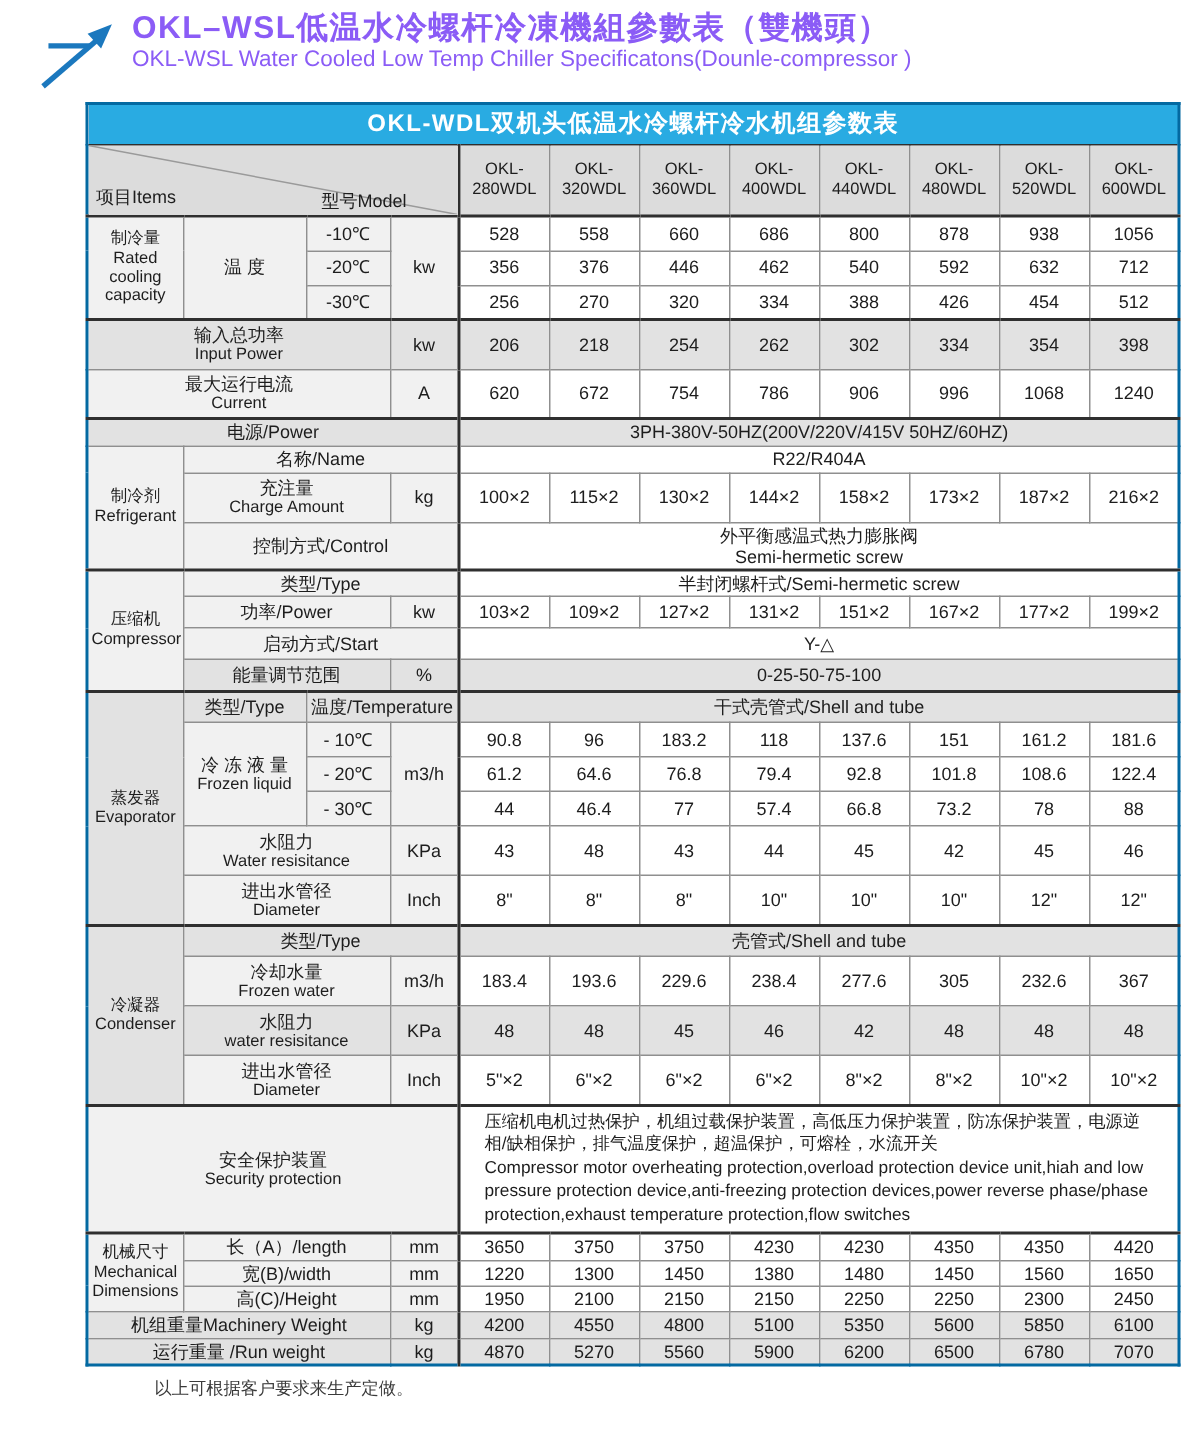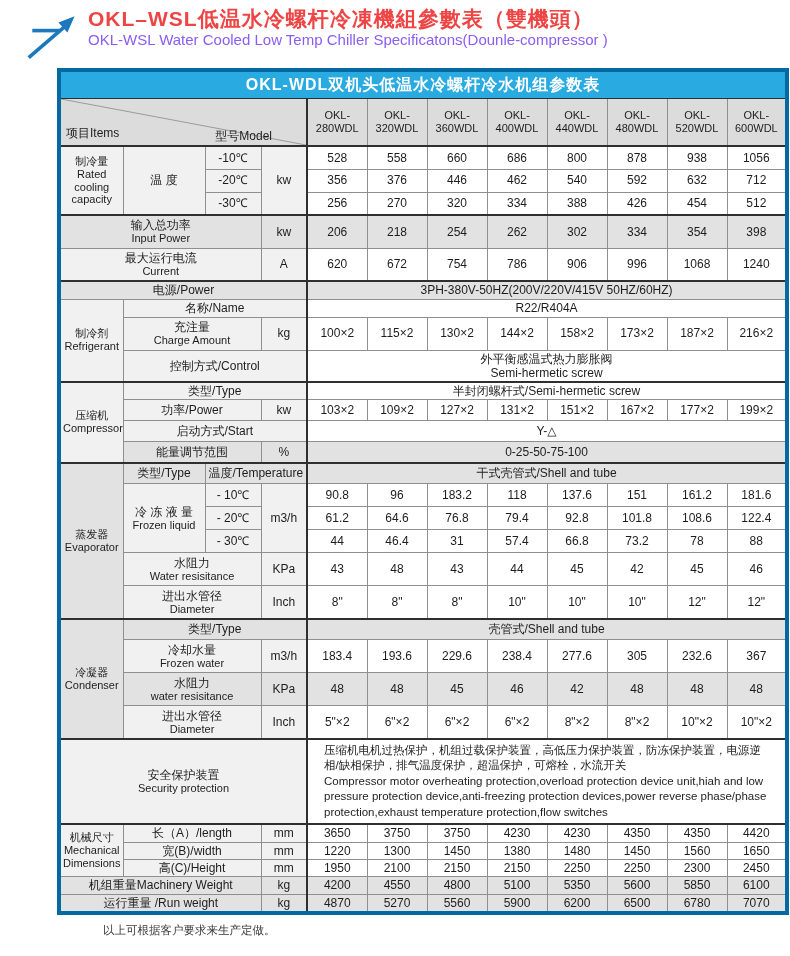--- a/index.html
+++ b/index.html
@@ -3,25 +3,25 @@
 <meta charset="utf-8">
 <style>
   html,body{margin:0;padding:0;background:#ffffff;}
   body{width:790px;font-family:"Liberation Sans",sans-serif;color:#222;}
   .page{padding:6px 0 0 26px;}
 
   
   .titleblock{display:flex;align-items:flex-start;gap:8px;margin-bottom:6px;}
   .logo{width:54px;height:52px;flex:0 0 auto;margin-top:4px;}
   .titles{padding-top:0;}
-  .t-zh{font-size:21px;font-weight:bold;color:#ef4444;letter-spacing:1px;line-height:1.2;}
+  .t-zh{font-size:21px;font-weight:bold;color:#8b5cf6;letter-spacing:1px;line-height:1.2;}
   .t-en{font-size:15px;font-weight:normal;color:#8b5cf6;line-height:1.25;}
 
   
-  table{border-collapse:collapse;table-layout:fixed;width:730px;margin-left:31px;border:4px solid #0369a1;}
+  table{border-collapse:collapse;table-layout:fixed;width:730px;margin-left:31px;border:2px solid #0369a1;}
   th,td{border:1px solid #8f8f8f;font-size:12px;font-weight:normal;text-align:center;
         vertical-align:middle;padding:1px 2px;line-height:1.18;color:#1d1d1d;overflow:hidden;}
   th{background:#f1f1f1;}
   td.d{background:#ffffff;}
   .caption-row td{background:#29abe2;color:#ffffff;font-size:16px;font-weight:bold;
                   height:24px;letter-spacing:1px;border:1px solid #2f2f2f;}
   .hdr-row th{background:#dcdcdc;font-size:11px;height:44px;line-height:1.2;}
   tr.grey th,tr.grey td{background:#e2e2e2;}
   tr.tthick th,tr.tthick td{border-top:2px solid #2f2f2f;}
   .vt{border-left:2px solid #2f2f2f;}
@@ -270,21 +270,21 @@
           <td class="d">79.4</td>
           <td class="d">92.8</td>
           <td class="d">101.8</td>
           <td class="d">108.6</td>
           <td class="d">122.4</td>
         </tr>
     <tr class="rF">
       <th>- 30℃</th>
     <td class="d vt">44</td>
           <td class="d">46.4</td>
-          <td class="d">31</td>
+          <td class="d">77</td>
           <td class="d">57.4</td>
           <td class="d">66.8</td>
           <td class="d">73.2</td>
           <td class="d">78</td>
           <td class="d">88</td>
         </tr>
     <tr class="rG">
       <th colspan="2">
         <div>水阻力</div>
             <div class="en">Water resisitance</div>

